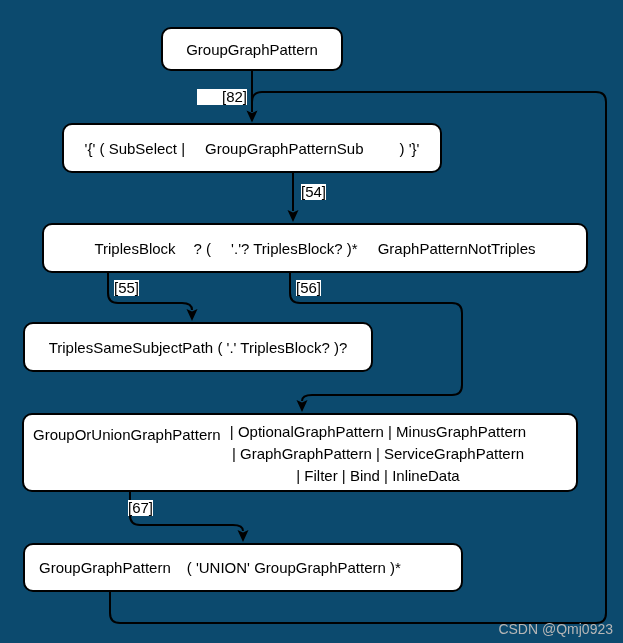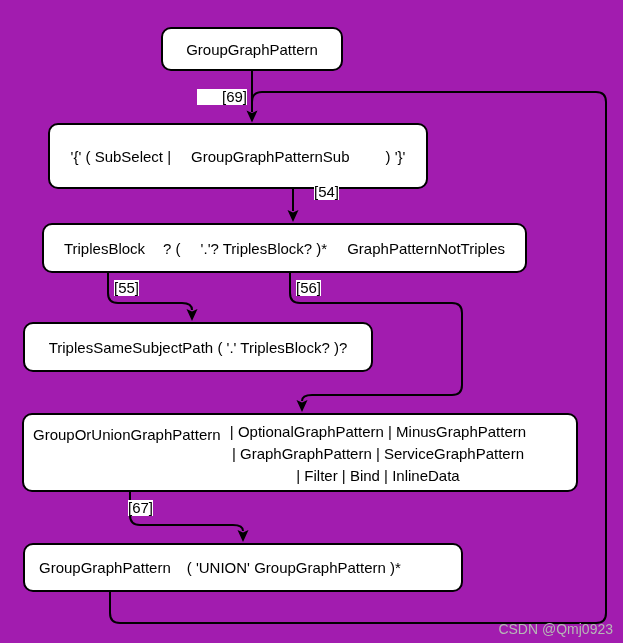--- a/index.html
+++ b/index.html
@@ -4,21 +4,21 @@
 <style>
   html, body {
     margin: 0;
     padding: 0;
     background: #ffffff;
   }
   .canvas {
     position: relative;
     width: 623px;
     height: 643px;
-    background: #a21caf;
+    background: #0c4a6e;
     font-family: "Liberation Sans", "DejaVu Sans", sans-serif;
     color: #000000;
     overflow: hidden;
   }
   .wires {
     position: absolute;
     left: 0;
     top: 0;
   }
   .node {
@@ -28,22 +28,22 @@
     border-radius: 10px;
     background: #ffffff;
     display: flex;
     align-items: center;
     justify-content: center;
     font-size: 15px;
     white-space: nowrap;
   }
   .node span { white-space: pre; }
   #box-head { left: 161px; top: 27px;  width: 182px; height: 44px; }
-  #box-53   { left: 48px;  top: 123px; width: 380px; height: 66px; }
-  #box-54   { left: 42px;  top: 223px; width: 485px; height: 50px; }
+  #box-53   { left: 62px;  top: 123px; width: 380px; height: 50px; }
+  #box-54   { left: 42px;  top: 223px; width: 546px; height: 50px; }
   #box-55   { left: 23px;  top: 322px; width: 350px; height: 50px; }
   #box-56   { left: 22px;  top: 413px; width: 556px; height: 79px; justify-content: flex-start; padding-left: 46px; }
   #box-67   { left: 23px;  top: 543px; width: 440px; height: 49px; justify-content: flex-start; padding-left: 14px; }
 
   .gap-20 { margin-left: 20px; text-align: center; }
   .gap-36 { margin-left: 36px; }
   .gap-18 { margin-left: 18px; }
   .gap-30 { margin-left: 16px; }
 
   .b5-left {
@@ -61,21 +61,21 @@
     line-height: 22px;
     font-size: 15px;
   }
   .edge-label {
     position: absolute;
     font-size: 15px;
     line-height: 16px;
     background: #ffffff;
   }
   #lbl-53 { left: 197px; top: 89px;  width: 50px; text-align: right; }
-  #lbl-54 { left: 314px; top: 184px; }
+  #lbl-54 { left: 301px; top: 184px; }
   #lbl-55 { left: 114px; top: 280px; }
   #lbl-56 { left: 296px; top: 280px; }
   #lbl-67 { left: 128px; top: 500px; }
   .watermark {
     position: absolute;
     left: 470px;
     top: 621px;
     width: 143px;
     text-align: right;
     font-size: 14px;
@@ -133,21 +133,21 @@
       <div>| GraphGraphPattern | ServiceGraphPattern</div>
       <div>| Filter | Bind | InlineData</div>
     </div>
   </div>
 
   <div class="node" id="box-67">
     <span>GroupGraphPattern</span>
     <span class="gap-30">( 'UNION' GroupGraphPattern )*</span>
   </div>
 
-  <div class="edge-label" id="lbl-53">[69]</div>
+  <div class="edge-label" id="lbl-53">[82]</div>
   <div class="edge-label" id="lbl-54">[54]</div>
   <div class="edge-label" id="lbl-55">[55]</div>
   <div class="edge-label" id="lbl-56">[56]</div>
   <div class="edge-label" id="lbl-67">[67]</div>
 
   <div class="watermark">CSDN @Qmj0923</div>
 
 </div>
 
 </body></html>

